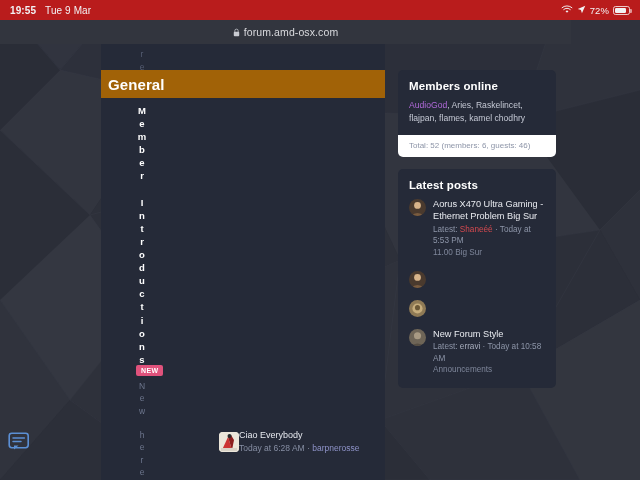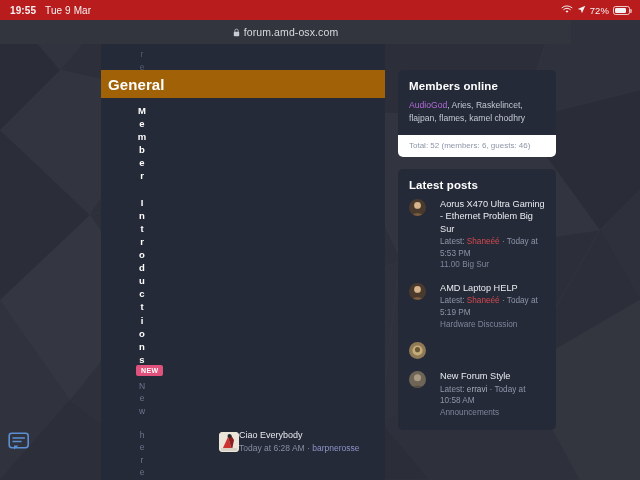--- a/index.html
+++ b/index.html
@@ -239,21 +239,21 @@
   }
   .post-row:last-child { padding-bottom: 2px; }
   .post-av {
     width: 17px; height: 17px;
     border-radius: 50%;
     flex: 0 0 auto;
     margin-top: 1px;
     overflow: hidden;
     position: relative;
   }
-  .post-main { min-width: 0; margin-left: 7px; }
+  .post-main { min-width: 0; }
   .post-title {
     color: #e9ebf0;
     font-size: 9.2px;
     line-height: 12.4px;
   }
   .post-meta {
     color: #8d95a8;
     font-size: 8.2px;
     line-height: 11.6px;
     margin-top: 1px;
@@ -428,25 +428,20 @@
                 <div class="post-meta"><span>Latest: </span><span class="u-red">Shaneéé</span><span> · Today at 5:53 PM</span></div>
                 <div class="post-node">11.00 Big Sur</div>
               </div>
             </div>
             <div class="post-row">
               <div class="post-av"><svg viewBox="0 0 20 20" width="17" height="17">
                   <rect width="20" height="20" fill="#4a3a2e"></rect>
                   <circle cx="10" cy="7.5" r="4" fill="#d8b48a"></circle>
                   <path d="M2 20 q8-7 16 0 Z" fill="#7a5c3f"></path>
                 </svg></div>
-              <div class="post-main">
-                <div class="post-title">AMD Laptop HELP</div>
-                <div class="post-meta"><span>Latest: </span><span class="u-red">Shaneéé</span><span> · Today at 5:19 PM</span></div>
-                <div class="post-node">Hardware Discussion</div>
-              </div>
             </div>
             <div class="post-row">
               <div class="post-av"><svg viewBox="0 0 20 20" width="17" height="17">
                   <rect width="20" height="20" fill="#8f7a55"></rect>
                   <circle cx="10" cy="10" r="6" fill="#c6ad7c"></circle>
                   <circle cx="10" cy="9" r="3" fill="#6b5836"></circle>
                 </svg></div>
             </div>
             <div class="post-row">
               <div class="post-av"><svg viewBox="0 0 20 20" width="17" height="17">

